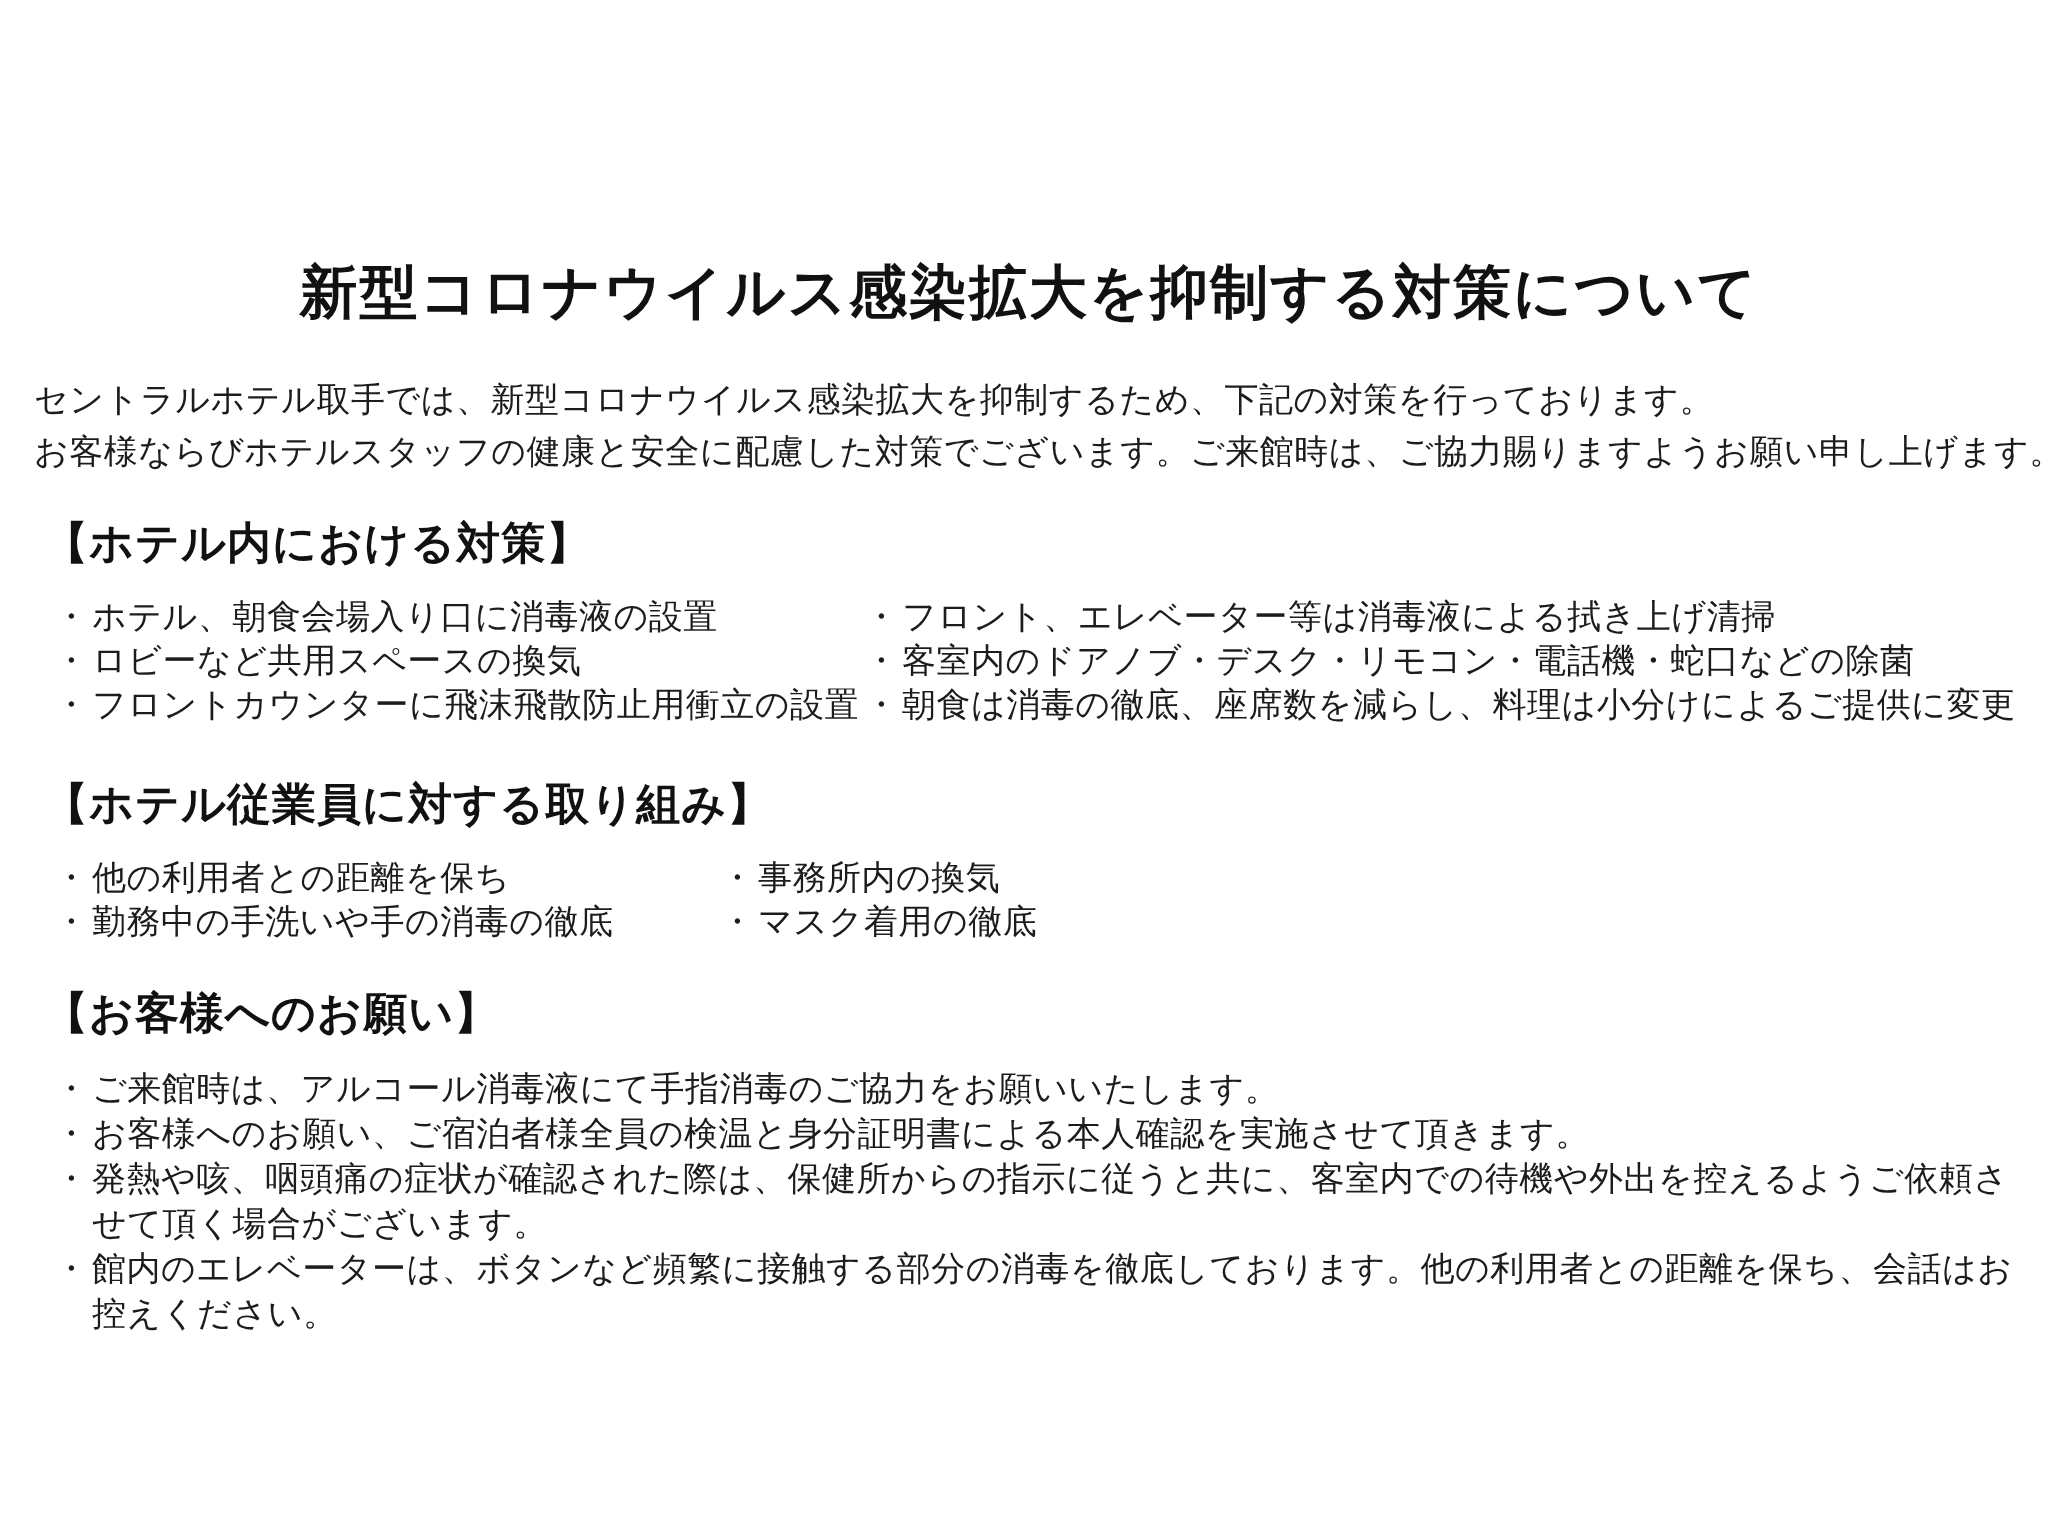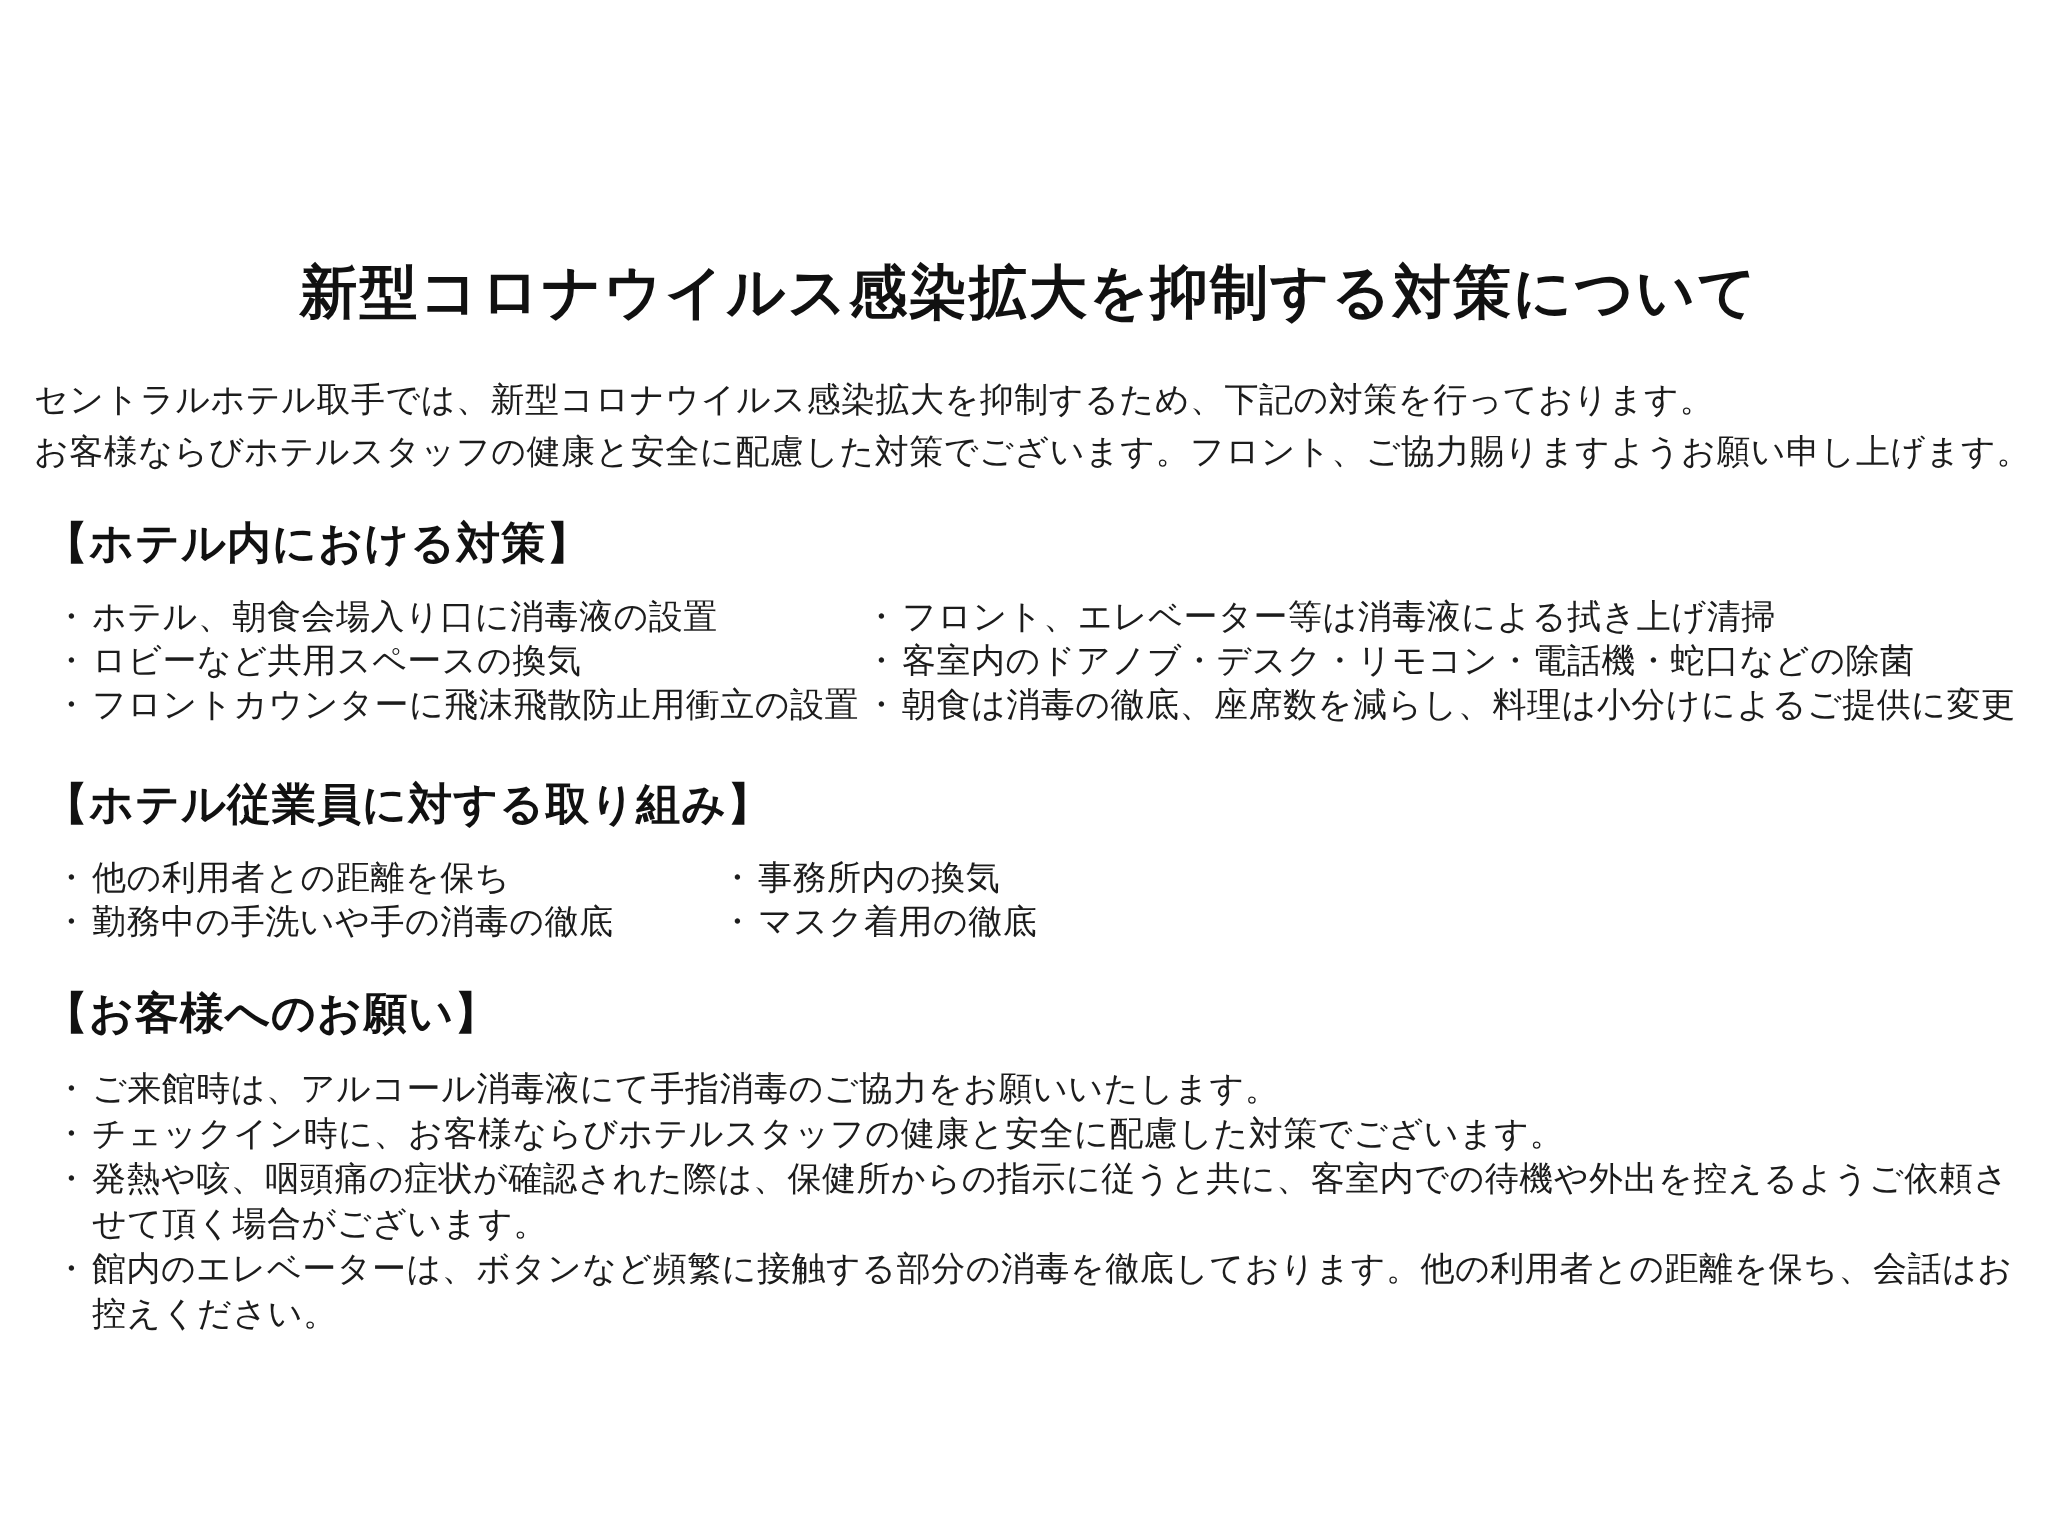--- a/index.html
+++ b/index.html
@@ -91,21 +91,21 @@
 </style>
 </head>
 <body>
 
 <div class="page">
 
   <h1 class="doc-title">新型コロナウイルス感染拡大を抑制する対策について</h1>
 
   <p class="intro">
     <span class="line">セントラルホテル取手では、新型コロナウイルス感染拡大を抑制するため、下記の対策を行っております。</span>
-    <span class="line">お客様ならびホテルスタッフの健康と安全に配慮した対策でございます。フロント、ご協力賜りますようお願い申し上げます。</span>
+    <span class="line">お客様ならびホテルスタッフの健康と安全に配慮した対策でございます。ご来館時は、ご協力賜りますようお願い申し上げます。</span>
   </p>
 
   <section class="sec1">
     <h2 class="section-heading">【ホテル内における対策】</h2>
     <div class="cols">
       <ul class="bullet-list col-left">
         <li>
           <span class="bullet-marker">・</span>
           <span class="item-text">ホテル、朝食会場入り口に消毒液の設置</span>
         </li>
@@ -163,21 +163,21 @@
 
   <section class="sec3">
     <h2 class="section-heading">【お客様へのお願い】</h2>
     <ul class="bullet-list">
       <li>
         <span class="bullet-marker">・</span>
         <span class="item-text">ご来館時は、アルコール消毒液にて手指消毒のご協力をお願いいたします。</span>
       </li>
       <li>
         <span class="bullet-marker">・</span>
-        <span class="item-text">チェックイン時に、お客様ならびホテルスタッフの健康と安全に配慮した対策でございます。</span>
+        <span class="item-text">お客様へのお願い、ご宿泊者様全員の検温と身分証明書による本人確認を実施させて頂きます。</span>
       </li>
       <li>
         <span class="bullet-marker">・</span>
         <span class="item-text">発熱や咳、咽頭痛の症状が確認された際は、保健所からの指示に従うと共に、客室内での待機や外出を控えるようご依頼させて頂く場合がございます。</span>
       </li>
       <li>
         <span class="bullet-marker">・</span>
         <span class="item-text">館内のエレベーターは、ボタンなど頻繁に接触する部分の消毒を徹底しております。他の利用者との距離を保ち、会話はお控えください。</span>
       </li>
     </ul>

